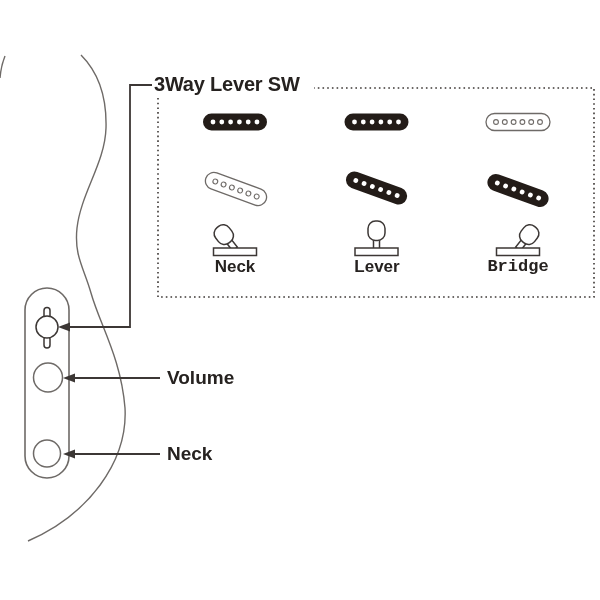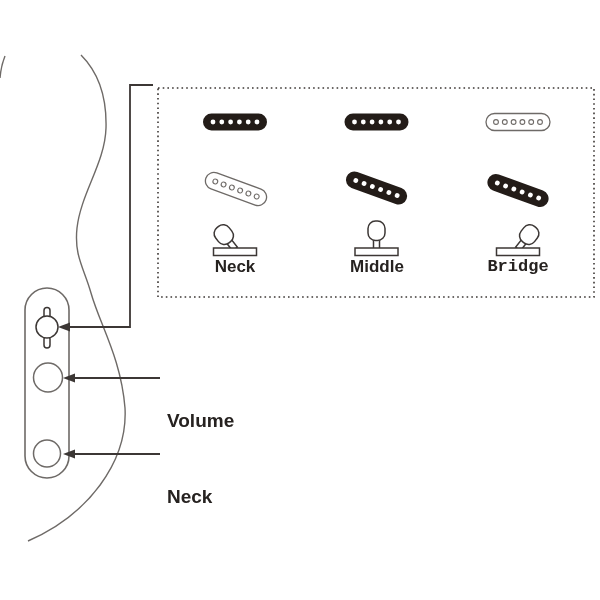--- a/index.html
+++ b/index.html
@@ -44,21 +44,20 @@
     transform: translateX(-50%);
     text-align: center;
   }
   .pos-label.neck   { left: 235px; }
   .pos-label.middle { left: 377px; }
   .pos-label.bridge { left: 518px; font-family: Liberation Mono, monospace; }
   .knob-label {
     left: 167px;
     font-size: 19px;
     line-height: 22px;
-    margin-top: 43px;
   }
   .knob-label.volume { top: 367px; }
   .knob-label.tone   { top: 443px; }
 
   
   .outline-stroke { fill: none; stroke: var(--outline-gray); stroke-width: 1.4; }
   .plate          { fill: #fff; stroke: var(--outline-gray); stroke-width: 1.6; }
   .knob-circle    { fill: #fff; stroke: var(--outline-gray); stroke-width: 1.5; }
   .switch-part    { fill: #fff; stroke: var(--line-dark); stroke-width: 1.5; }
   .callout-line   { fill: none; stroke: var(--line-dark); stroke-width: 1.8; }
@@ -195,20 +194,21 @@
       <g class="lever right" transform="translate(518,0)">
         <g class="lever-arm">
           <rect class="lever-part" x="-3" y="237" width="6" height="12"></rect>
           <rect class="lever-part" x="-8.5" y="221" width="17" height="19.5" rx="7.5"></rect>
         </g>
         <rect class="lever-part" x="-21.5" y="248" width="43" height="7.5"></rect>
       </g>
     </g>
   </svg>
 
+  <div class="lbl callout-title">3Way Lever SW</div>
 
   <div class="lbl pos-label neck">Neck</div>
-  <div class="lbl pos-label middle">Middle</div>
+  <div class="lbl pos-label middle">Lever</div>
   <div class="lbl pos-label bridge">Bridge</div>
 
   <div class="lbl knob-label volume">Volume</div>
   <div class="lbl knob-label tone">Neck</div>
 </div>
 
 </body></html>

